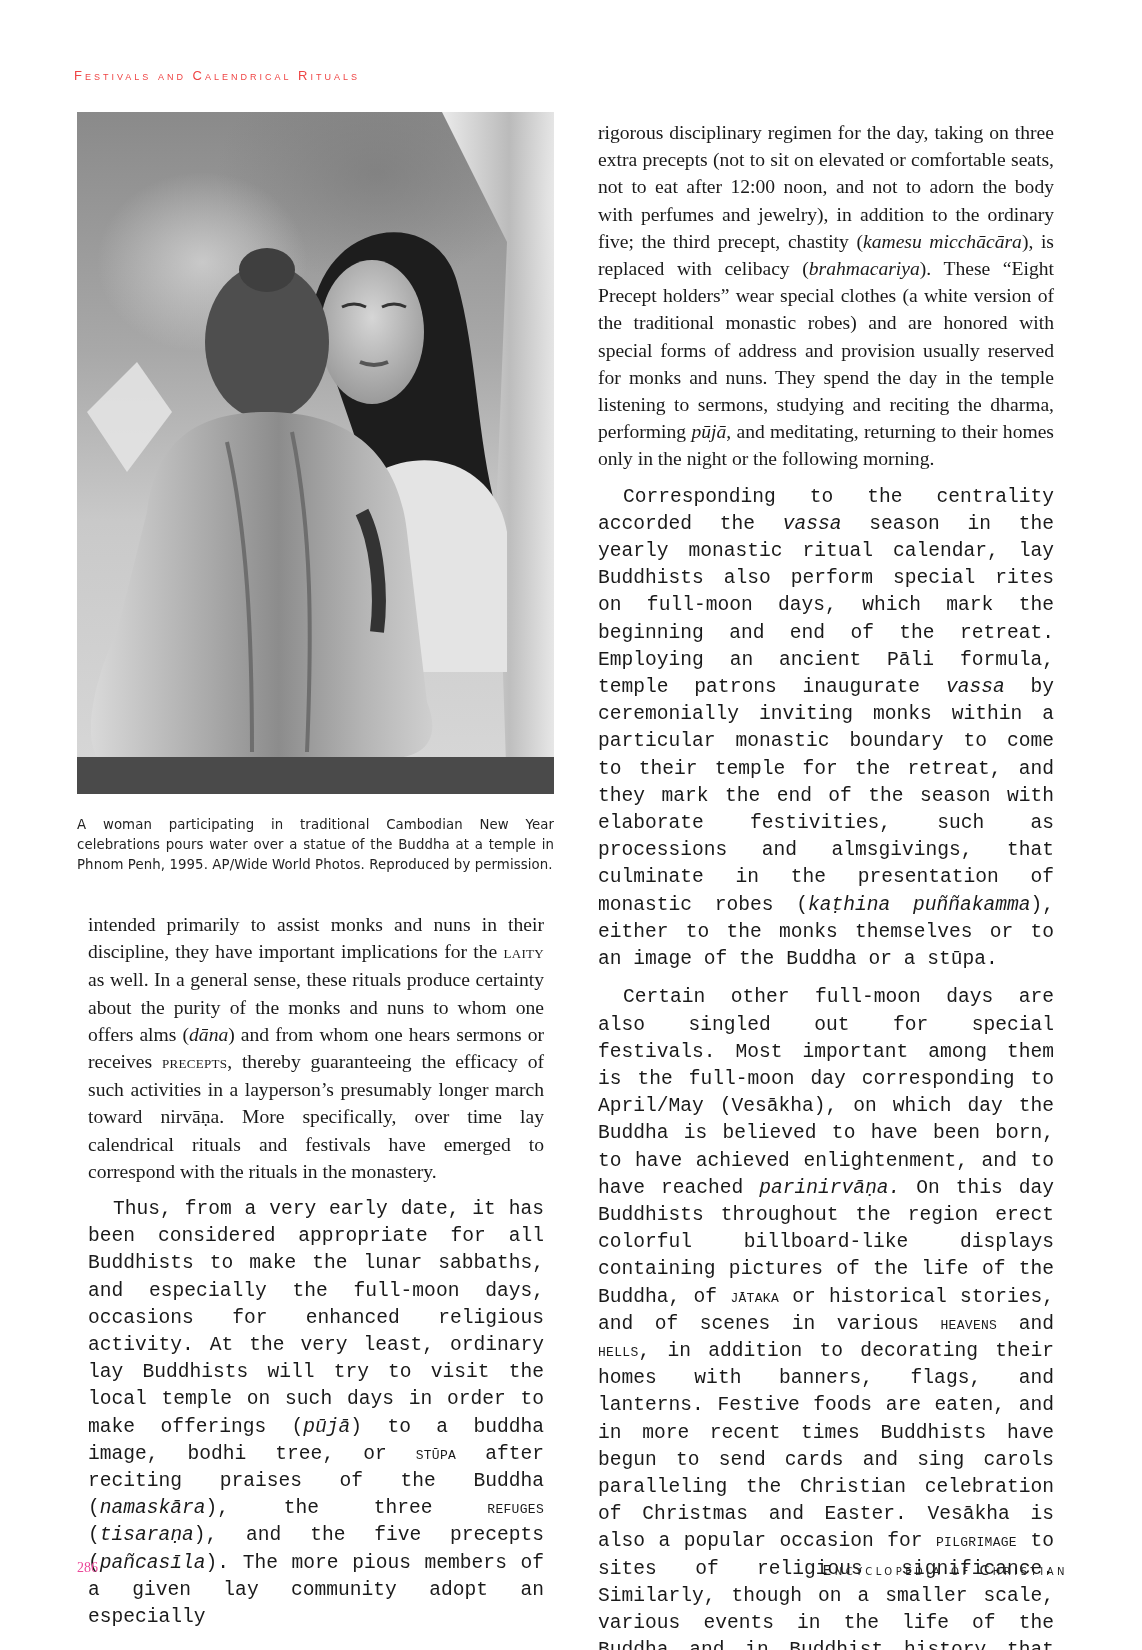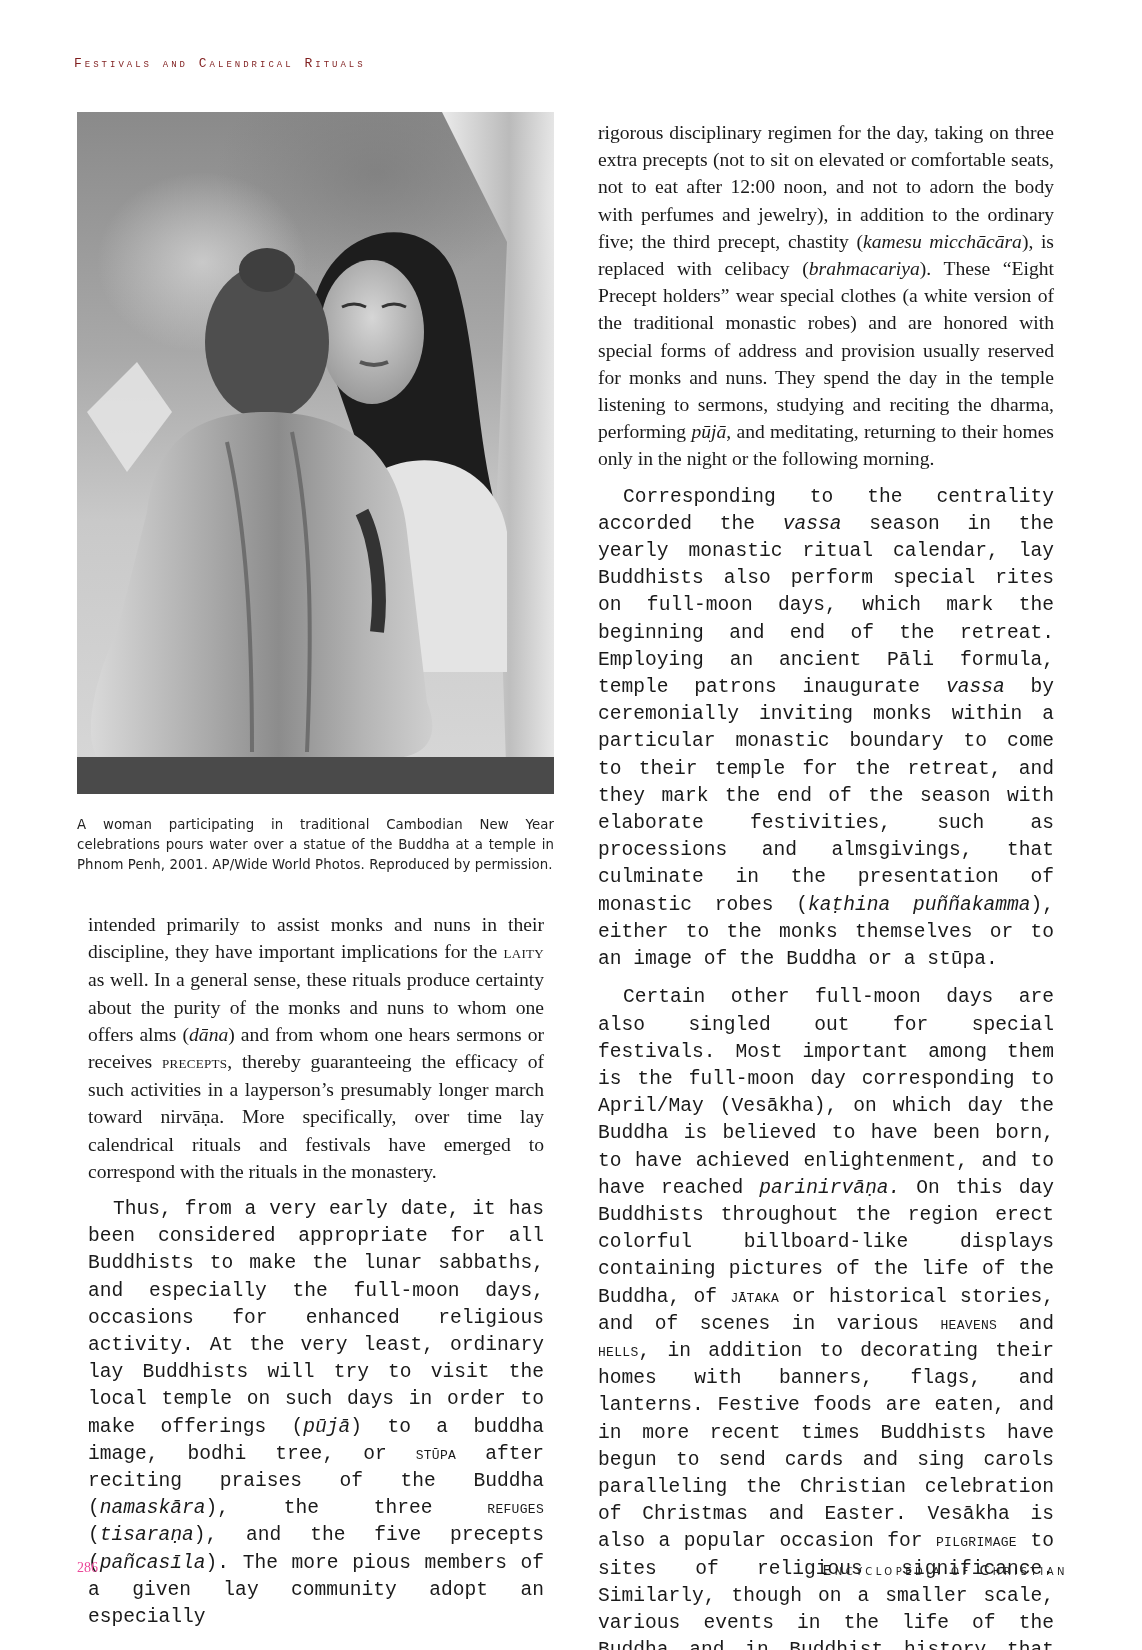--- a/index.html
+++ b/index.html
@@ -2,24 +2,24 @@
 <html><head>
   <meta charset="utf-8">
   <style>
     html, body { margin: 0; padding: 0; background: #ffffff; }
     body {
       width: 1142px; height: 1650px; position: relative; overflow: hidden;
       color: #1a1a1a;
       font-family: "Liberation Serif", "DejaVu Serif", serif;
     }
     .running-head {
-      position: absolute; left: 74px; top: 56px;
-      font-family: Liberation Mono, monospace;
+      position: absolute; left: 74px; top: 68px;
+      font-family: Liberation Sans, sans-serif;
       font-size: 13px; letter-spacing: 3px; font-variant: small-caps;
-      color: #7f1d1d;
+      color: #ef4444;
     }
     .photo {
       position: absolute; left: 77px; top: 112px; width: 477px; height: 682px;
       overflow: hidden;
       background:
         radial-gradient(ellipse 60px 180px at 470px 90px, rgba(245,245,245,.95), rgba(245,245,245,0) 70%),
         radial-gradient(ellipse 140px 120px at 125px 150px, rgba(230,230,230,.6), rgba(230,230,230,0) 75%),
         radial-gradient(ellipse 200px 140px at 300px 60px, rgba(120,120,120,.6), rgba(120,120,120,0) 80%),
         linear-gradient(180deg, #8a8a8a 0%, #a8a8a8 35%, #c9c9c9 60%, #d8d8d8 100%);
     }
@@ -95,21 +95,21 @@
 
     <path d="M70 400 C80 320, 130 300, 190 300 C260 300, 320 330, 330 420 L350 590 C370 640, 330 650, 300 645 L20 645 C5 620, 20 560, 40 520 Z" fill="url(#statue)"></path>
     <path d="M150 330 C170 420, 175 520, 175 640" stroke="#6e6e6e" stroke-width="4" fill="none"></path>
     <path d="M215 320 C235 420, 235 520, 230 640" stroke="#6e6e6e" stroke-width="4" fill="none"></path>
     <path d="M285 400 C300 430, 305 480, 300 520" stroke="#333" stroke-width="14" fill="none"></path>
 
     <rect x="0" y="645" width="477" height="37" fill="#4a4a4a"></rect>
   </svg>
 </div>
 
-<div class="caption">A woman participating in traditional Cambodian New Year celebrations pours water over a statue of the Buddha at a temple in Phnom Penh, 2001. AP/Wide World Photos. Reproduced by permission.</div>
+<div class="caption">A woman participating in traditional Cambodian New Year celebrations pours water over a statue of the Buddha at a temple in Phnom Penh, 1995. AP/Wide World Photos. Reproduced by permission.</div>
 
 <div class="col col-left">
   <p><span>intended primarily to assist monks and nuns in their discipline, they have important implications for the </span><span class="sc">laity</span><span> as well. In a general sense, these rituals produce certainty about the purity of the monks and nuns to whom one offers alms (</span><em>dāna</em><span>) and from whom one hears sermons or receives </span><span class="sc">precepts</span><span>, thereby guaranteeing the efficacy of such activities in a layperson’s presumably longer march toward nirvāṇa. More specifically, over time lay calendrical rituals and festivals have emerged to correspond with the rituals in the monastery.</span></p>
   <p class="indent"><span>Thus, from a very early date, it has been considered appropriate for all Buddhists to make the lunar sabbaths, and especially the full-moon days, occasions for enhanced religious activity. At the very least, ordinary lay Buddhists will try to visit the local temple on such days in order to make offerings (</span><em>pūjā</em><span>) to a buddha image, bodhi tree, or </span><span class="sc">stūpa</span><span> after reciting praises of the Buddha (</span><em>namaskāra</em><span>), the three </span><span class="sc">refuges</span><span> (</span><em>tisaraṇa</em><span>), and the five precepts (</span><em>pañcasīla</em><span>). The more pious members of a given lay community adopt an especially</span></p>
 </div>
 
 <div class="col col-right">
   <p><span>rigorous disciplinary regimen for the day, taking on three extra precepts (not to sit on elevated or comfortable seats, not to eat after 12:00 noon, and not to adorn the body with perfumes and jewelry), in addition to the ordinary five; the third precept, chastity (</span><em>kamesu micchācāra</em><span>), is replaced with celibacy (</span><em>brahmacariya</em><span>). These “Eight Precept holders” wear special clothes (a white version of the traditional monastic robes) and are honored with special forms of address and provision usually reserved for monks and nuns. They spend the day in the temple listening to sermons, studying and reciting the dharma, performing </span><em>pūjā</em><span>, and meditating, returning to their homes only in the night or the following morning.</span></p>
   <p class="indent"><span>Corresponding to the centrality accorded the </span><em>vassa</em><span> season in the yearly monastic ritual calendar, lay Buddhists also perform special rites on full-moon days, which mark the beginning and end of the retreat. Employing an ancient Pāli formula, temple patrons inaugurate </span><em>vassa</em><span> by ceremonially inviting monks within a particular monastic boundary to come to their temple for the retreat, and they mark the end of the season with elaborate festivities, such as processions and almsgivings, that culminate in the presentation of monastic robes (</span><em>kaṭhina puññakamma</em><span>), either to the monks themselves or to an image of the Buddha or a stūpa.</span></p>
   <p class="indent"><span>Certain other full-moon days are also singled out for special festivals. Most important among them is the full-moon day corresponding to April/May (Vesākha), on which day the Buddha is believed to have been born, to have achieved enlightenment, and to have reached </span><em>parinirvāṇa.</em><span> On this day Buddhists throughout the region erect colorful billboard-like displays containing pictures of the life of the Buddha, of </span><span class="sc">jātaka</span><span> or historical stories, and of scenes in various </span><span class="sc">heavens</span><span> and </span><span class="sc">hells</span><span>, in addition to decorating their homes with banners, flags, and lanterns. Festive foods are eaten, and in more recent times Buddhists have begun to send cards and sing carols paralleling the Christian celebration of Christmas and Easter. Vesākha is also a popular occasion for </span><span class="sc">pilgrimage</span><span> to sites of religious significance. Similarly, though on a smaller scale, various events in the life of the Buddha and in Buddhist history that are believed to have occurred on particular full-moon days are remembered and celebrated on those days across the Buddhist world. In some countries certain of these days are considered especially significant. Thus, for example, modern Sri Lankan Buddhists place special emphasis on the full-moon day corresponding to June/July (Sinhala, Poson), when Mahinda is believed to have brought Buddhism</span></p>

